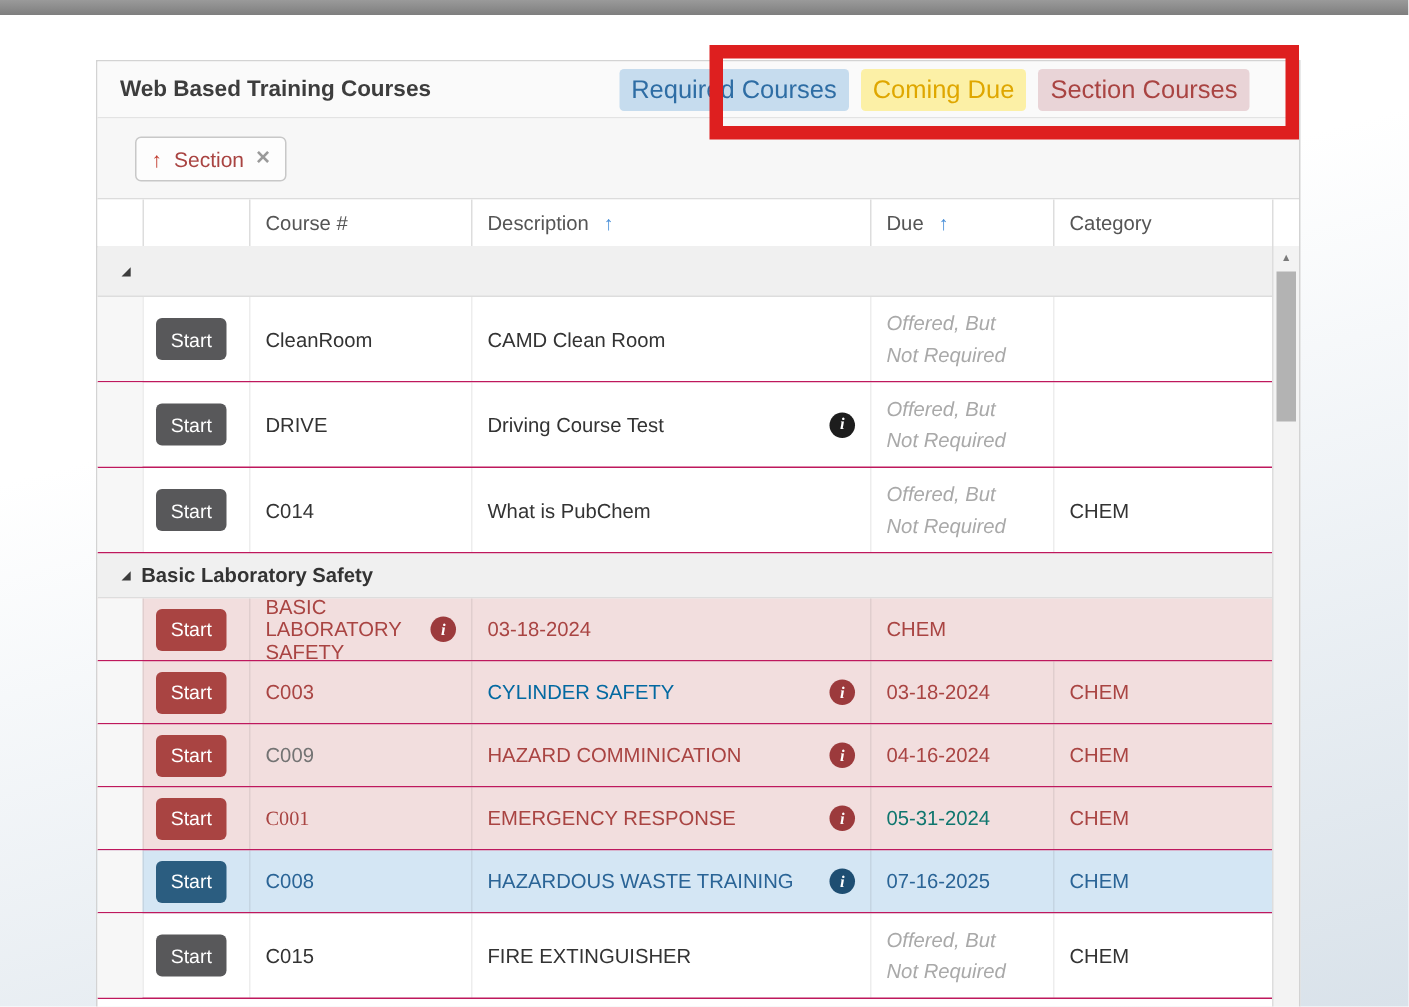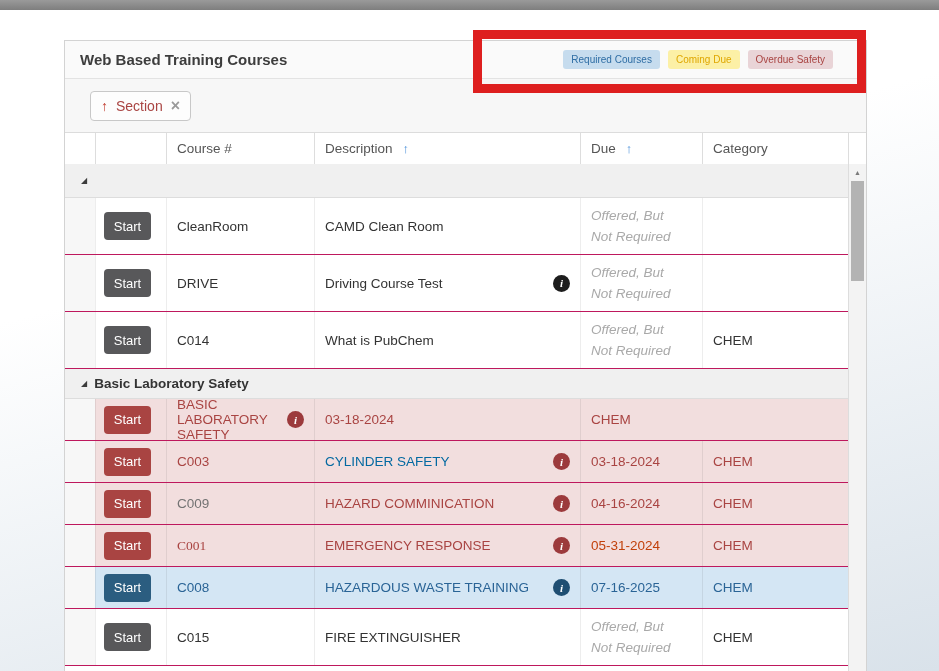--- a/index.html
+++ b/index.html
@@ -12,21 +12,21 @@
     background:linear-gradient(#9a9a9a,#7e7e7e);}
   .card{
     position:absolute;left:64px;top:40px;width:803px;height:645px;
     background:#fff;border:1px solid #d3d3d3;box-sizing:border-box;
   }
   
   .card-title{height:37px;display:flex;align-items:center;background:#fafafa;
     border-bottom:1px solid #e3e3e3;}
   .title-text{font-size:15px;font-weight:bold;color:#3d3d3d;padding-left:15px;}
   .legend{margin-left:auto;margin-right:33px;display:flex;gap:8px;}
-  .badge{font-size:10px;padding:4px 8px;border-radius:3px;white-space:nowrap;}
+  .badge{font-size:17px;padding:4px 8px;border-radius:3px;white-space:nowrap;}
   
   .toolbar{height:54px;background:#f7f7f7;border-bottom:1px solid #dcdcdc;
     box-sizing:border-box;padding:12px 0 0 25px;}
   .chip{display:inline-flex;align-items:center;gap:8px;height:30px;
     padding:0 10px;background:#fdfdfd;border:1px solid #c8c8c8;border-radius:4px;
     font-size:14px;box-sizing:border-box;}
   .chip .arrow{color:#c0392b;font-size:14px;}
   .chip .label{color:#a94442;}
   .chip .close{color:#9a9a9a;font-size:16px;font-weight:bold;line-height:1;cursor:pointer;}
   
@@ -70,21 +70,21 @@
 
 <div class="topbar"></div>
 
 <div class="card">
 
   <div class="card-title">
     <span class="title-text">Web Based Training Courses</span>
     <div class="legend">
       <span class="badge" style="background: rgb(198, 220, 238); color: rgb(46, 109, 164);">Required Courses</span>
       <span class="badge" style="background: rgb(252, 240, 166); color: rgb(223, 167, 0);">Coming Due</span>
-      <span class="badge" style="background: rgb(233, 212, 215); color: rgb(169, 68, 66);">Overdue Safety</span>
+      <span class="badge" style="background: rgb(233, 212, 215); color: rgb(169, 68, 66);">Section Courses</span>
     </div>
   </div>
 
   <div class="toolbar">
     <div class="chip">
       <span class="arrow">↑</span>
       <span class="label">Section</span>
       <span class="close">×</span>
     </div>
   </div>
@@ -202,21 +202,21 @@
       <div class="trow" style="height: 42px; background: rgb(242, 222, 222);">
         <div class="td ind"></div>
         <div class="td btncell">
           <button class="start-btn" style="background: rgb(169, 68, 66);">Start</button>
         </div>
         <div class="td" style="color: rgb(169, 68, 66); font-family: Liberation Serif, serif;">C001</div>
         <div class="td desc">
           <span style="color: rgb(169, 68, 66);">EMERGENCY RESPONSE</span>
           <span class="info-icon" style="background: rgb(156, 58, 60);">i</span>
         </div>
-        <div class="td" style="color: #c2410c;">05-31-2024</div>
+        <div class="td" style="color: #0f766e;">05-31-2024</div>
         <div class="td" style="color: rgb(169, 68, 66);">CHEM</div>
       </div>
       <div class="trow" style="height: 42px; background: rgb(212, 230, 244);">
         <div class="td ind"></div>
         <div class="td btncell">
           <button class="start-btn" style="background: rgb(43, 93, 128);">Start</button>
         </div>
         <div class="td" style="color: rgb(42, 100, 150);">C008</div>
         <div class="td desc">
           <span style="color: rgb(42, 100, 150);">HAZARDOUS WASTE TRAINING</span>

